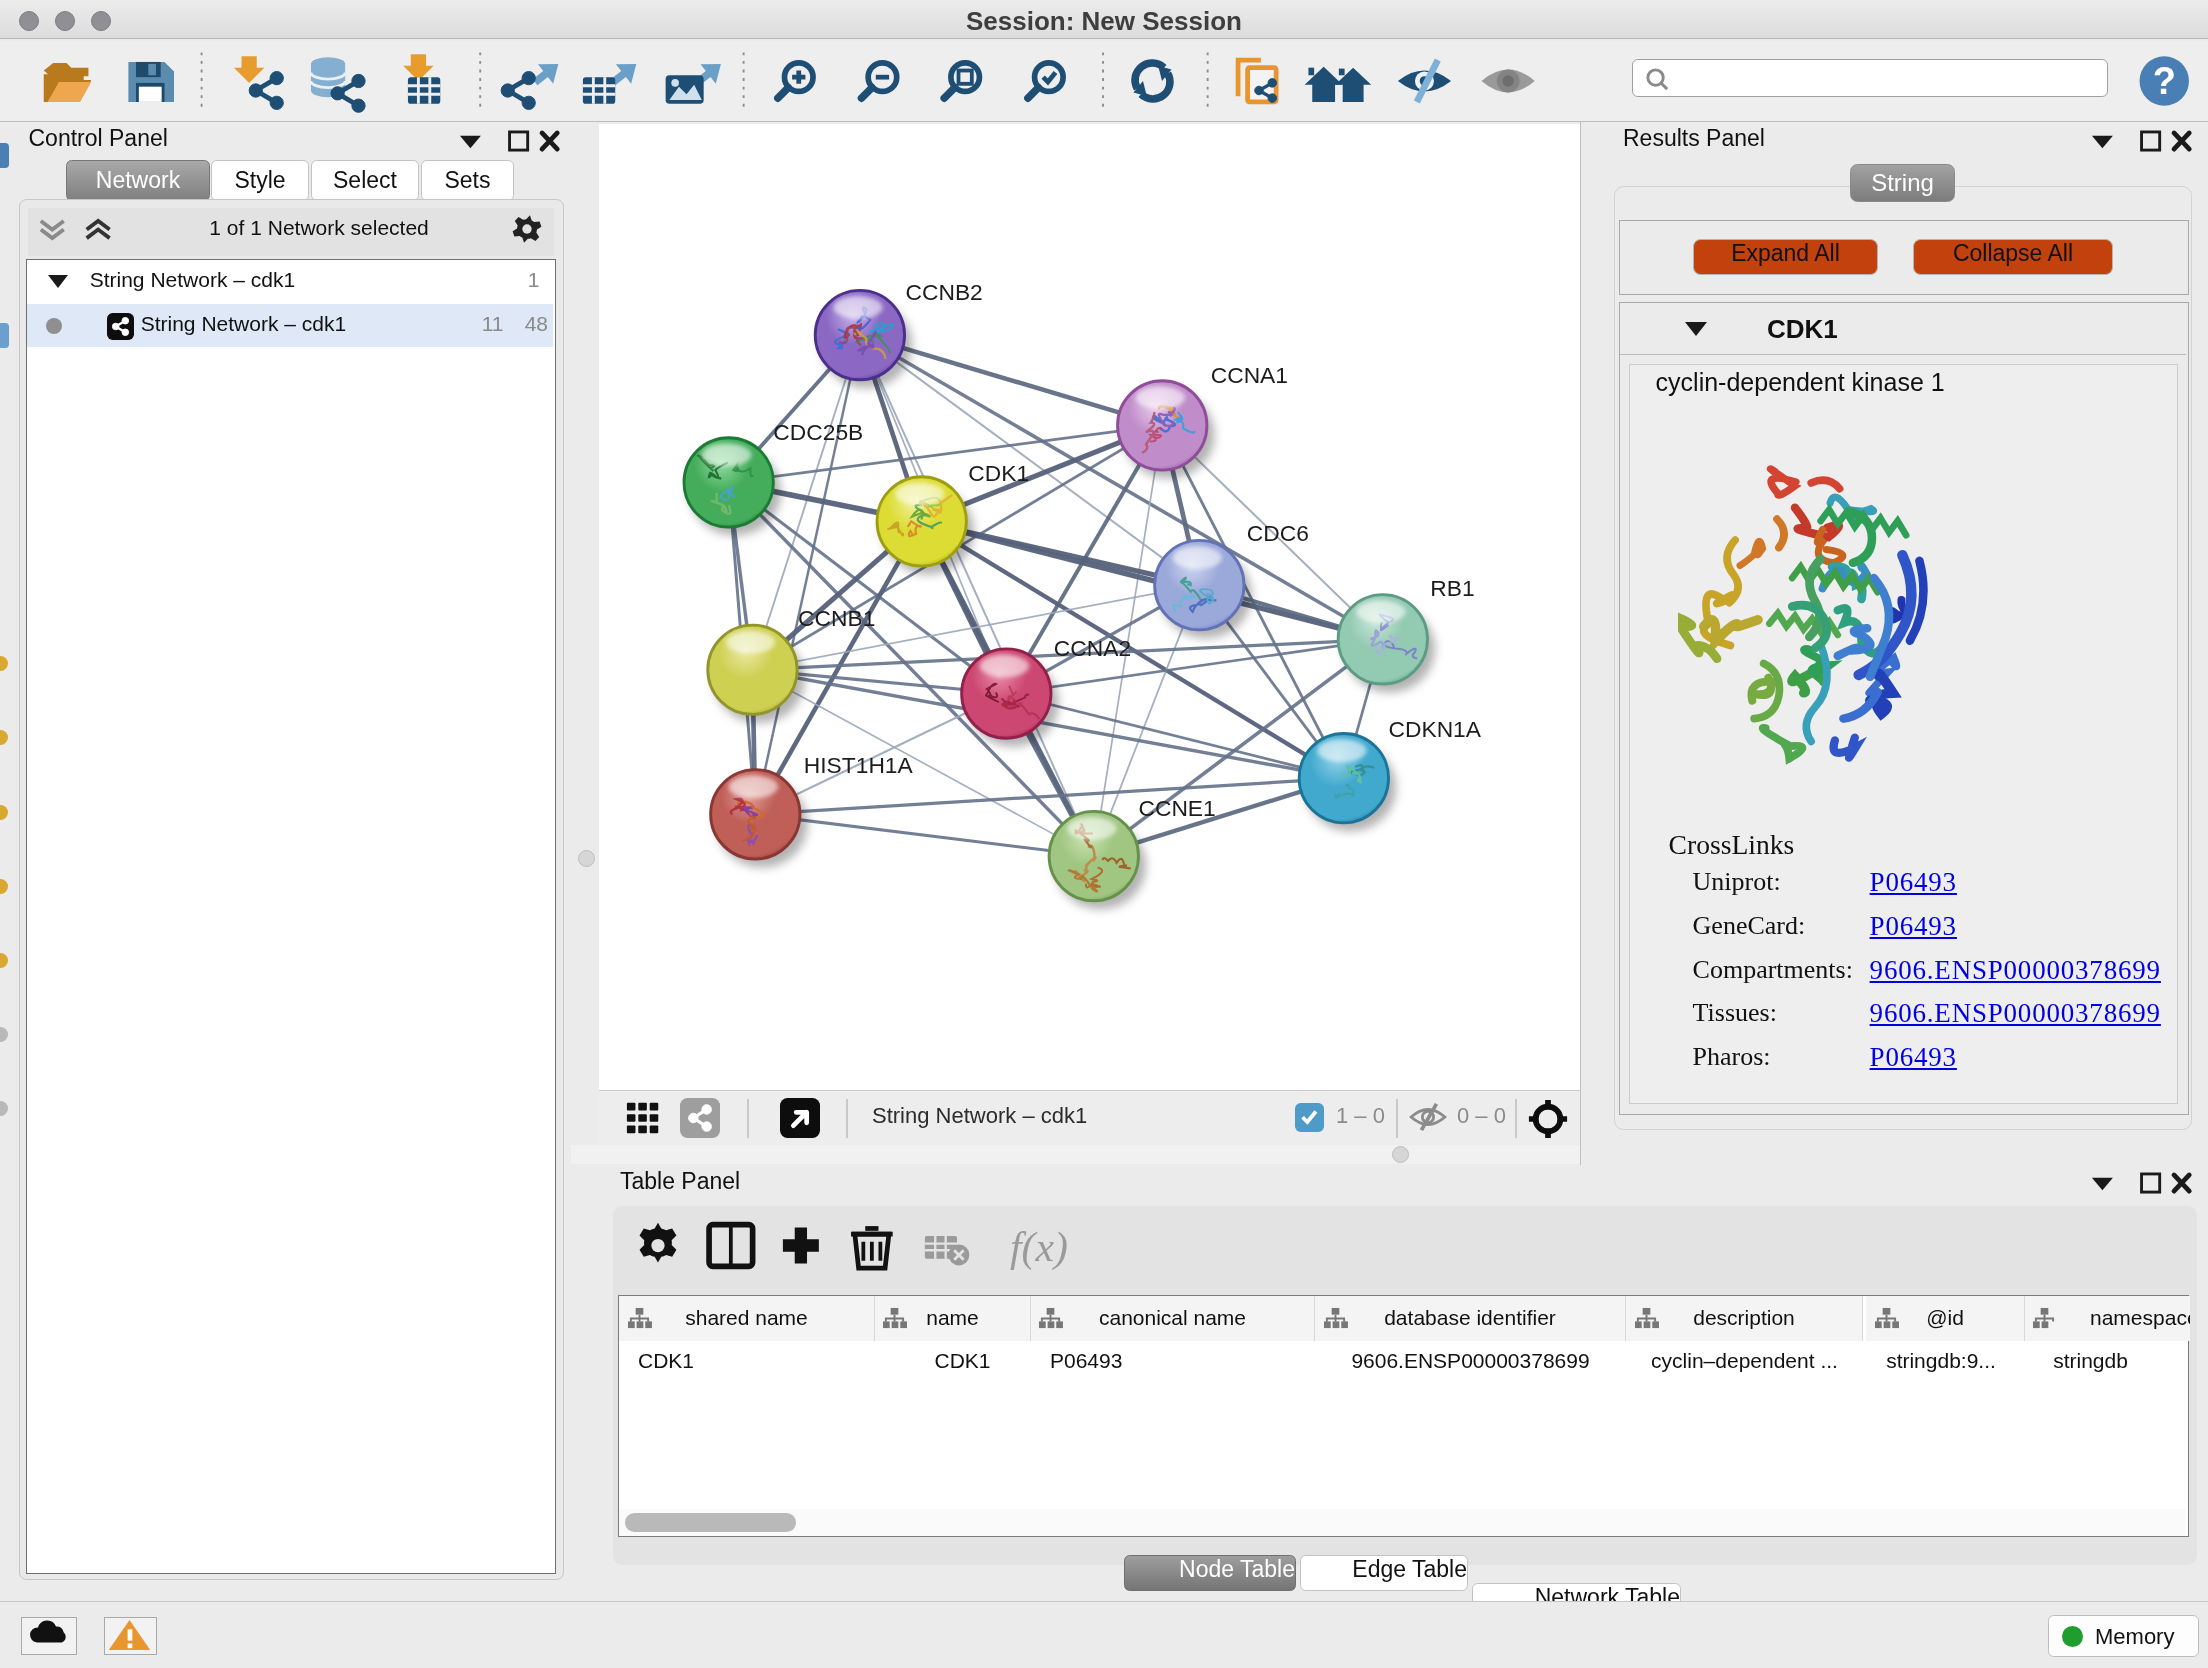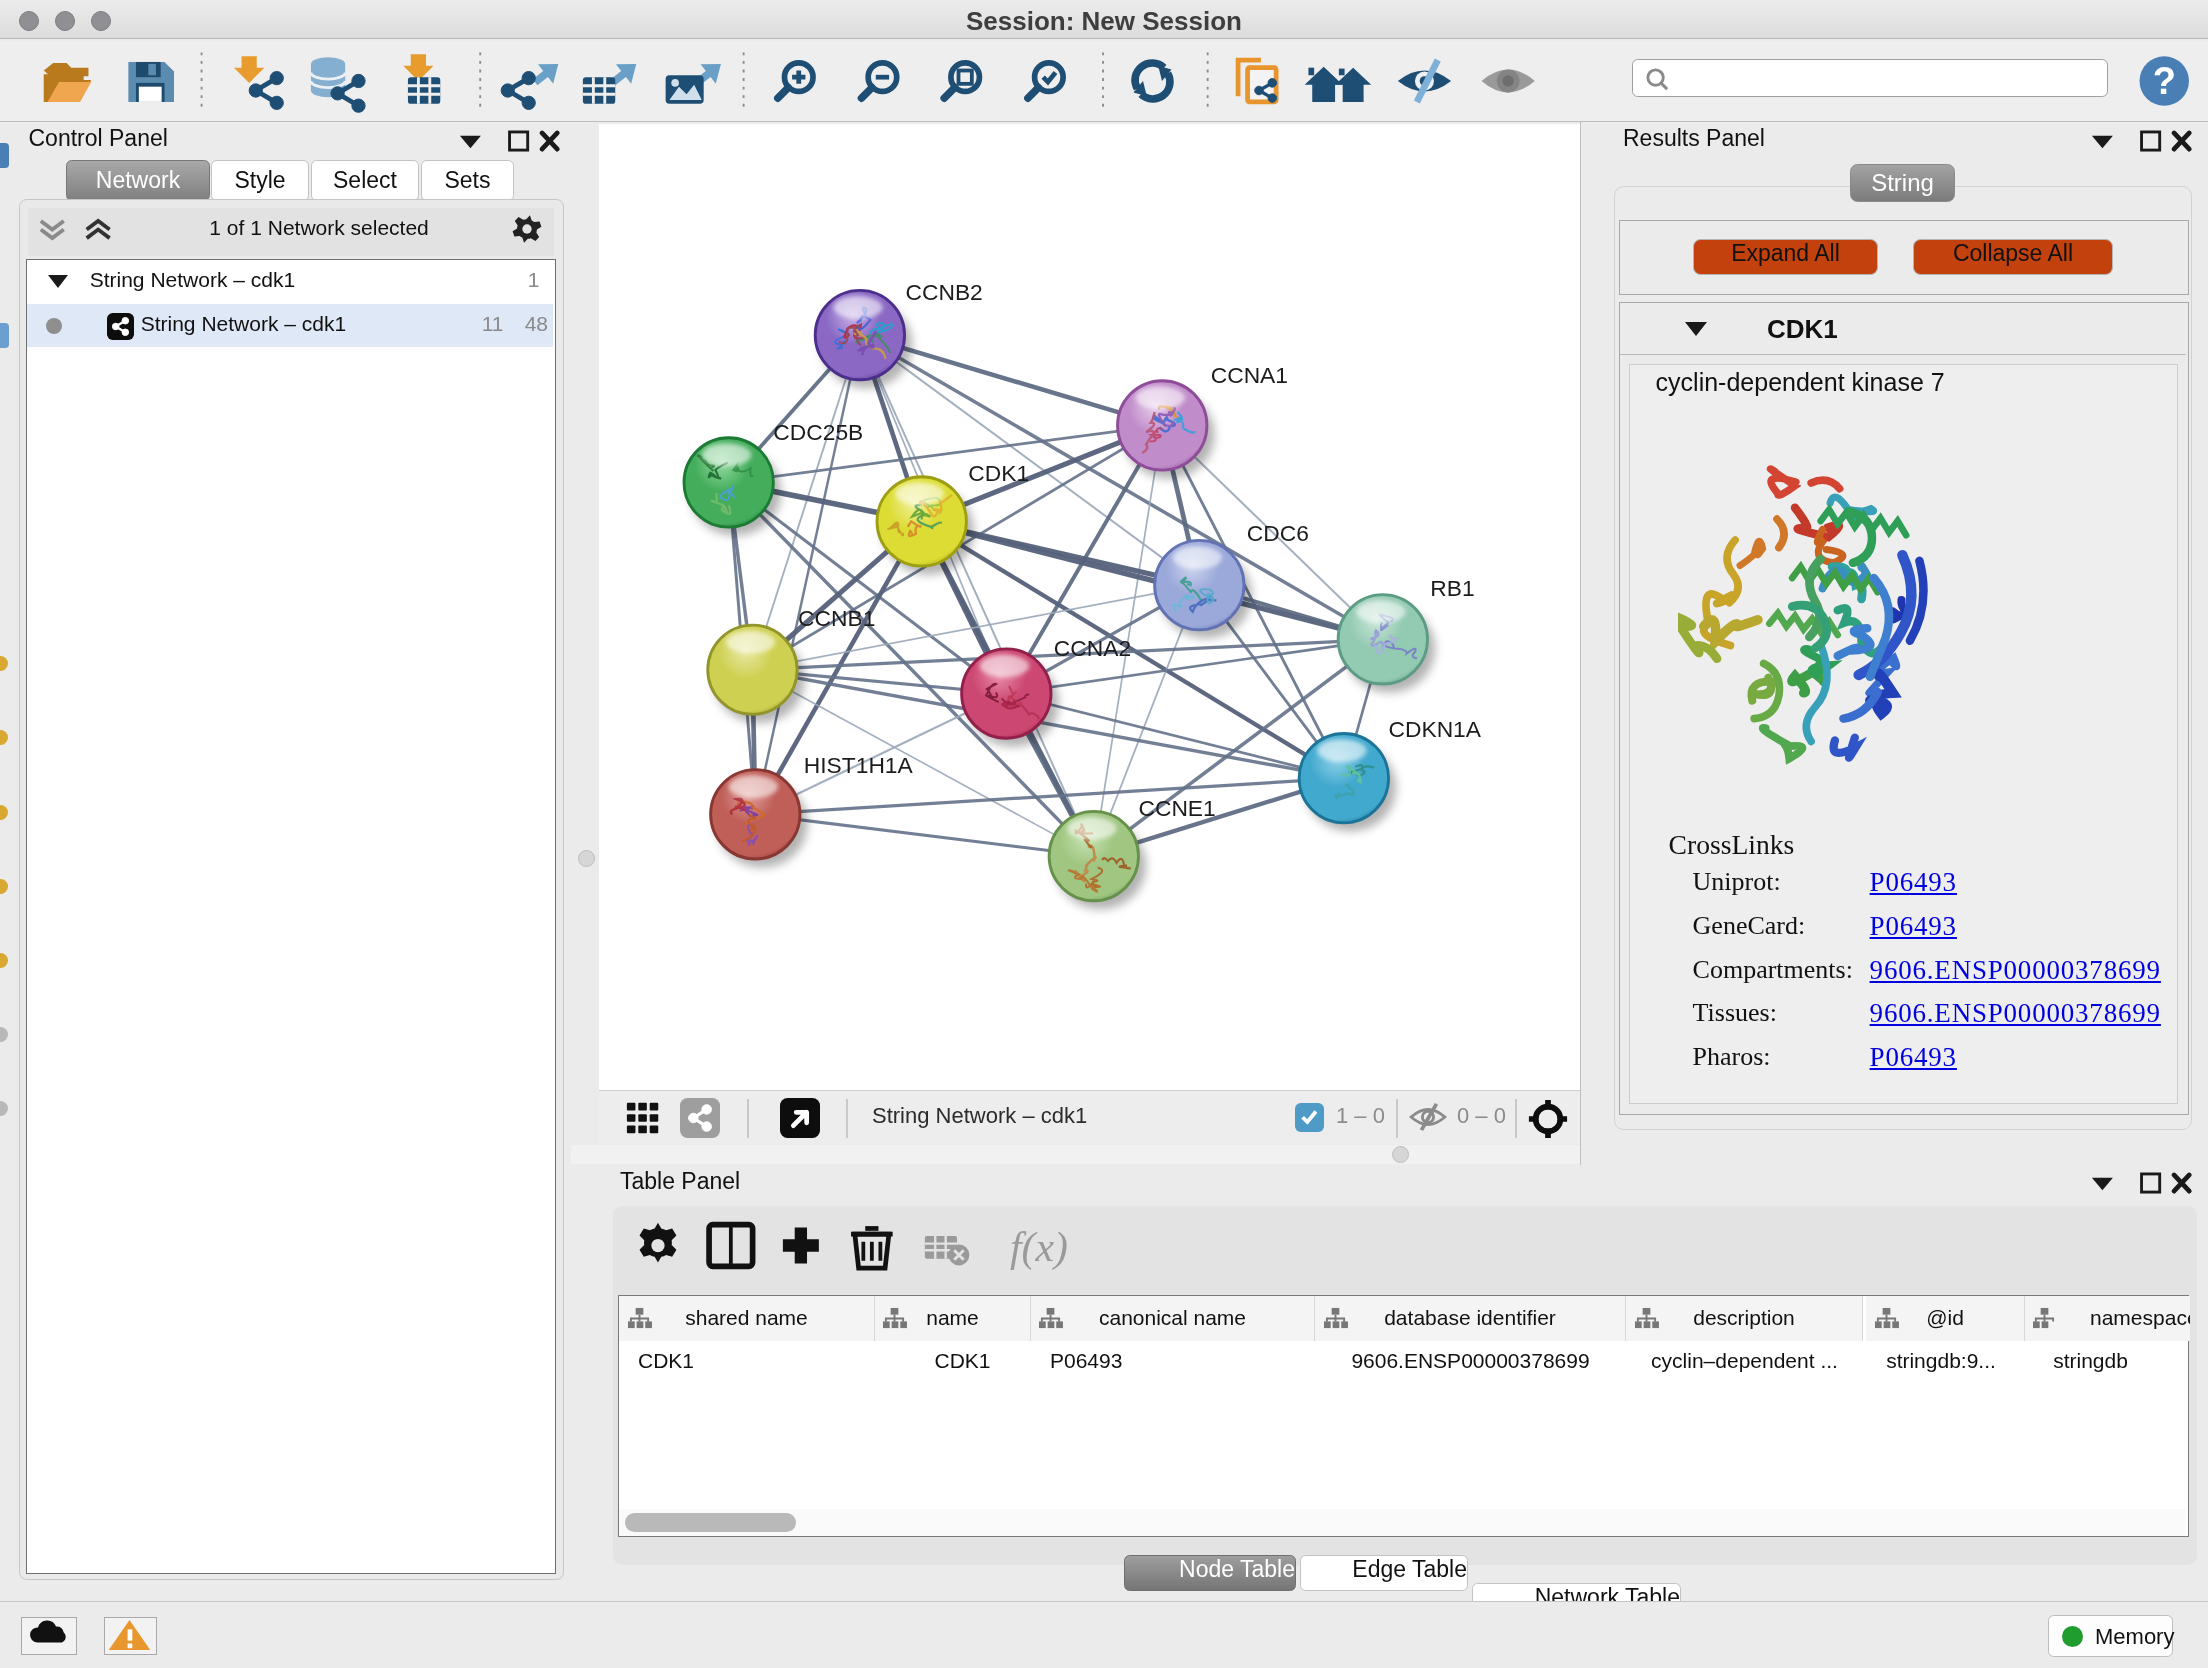--- a/index.html
+++ b/index.html
@@ -78,21 +78,21 @@
 #tp-scroll { position:absolute; left:0px; bottom:0px; width:1567px; height:27px; background:#fafafa; }
 #tp-thumb { position:absolute; left:5.7px; top:3.8px; width:171px; height:19px; background:#b9b9b9; border-radius:9.5px; }
 .btab { position:absolute; top:1555px; height:36px; background:#fff; border:1px solid #c3c3c3;
   font-size:23px; color:#111; text-align:right; border-radius:5.7px; }
 .btabsel { background:linear-gradient(#9e9e9e,#757575); color:#fff; border:1px solid #6f6f6f; }
 
 
 #statusbar { position:absolute; left:0; top:1601px; width:2208px; height:68px;
   background:#ebebeb; border-top:1.9px solid #c6c6c6; }
 .sbtn { position:absolute; top:15px; height:38px; background:#f2f2f2; border:1.9px solid #a9a9a9; }
-#memorybtn { position:absolute; left:2048px; top:13.3px; width:125px; height:42px;
+#memorybtn { position:absolute; left:2048px; top:13.3px; width:151px; height:42px;
   background:#fdfdfd; border:1.9px solid #bdbdbd; border-radius:5.7px; font-size:22px; color:#111; }
 </style>
 </head>
 <body>
 
 <div id="titlebar">
   <div class="tlight" style="left:19px;"></div>
   <div class="tlight" style="left:55px;"></div>
   <div class="tlight" style="left:91px;"></div>
   <div id="ttext">Session: New Session</div>
@@ -654,21 +654,21 @@
   <path d="M2 7 l11 13 11 -13 z" fill="#1a1a1a"></path>
   <rect x="54" y="3" width="19" height="19" fill="none" stroke="#1a1a1a" stroke-width="3"></rect>
   <path d="M88 4 L104 21 M104 4 L88 21" stroke="#1a1a1a" stroke-width="5" stroke-linecap="round"></path>
 </svg>
 <div id="cdkbox">
   <div id="cdkhead">
     <div style="position:absolute;left:65px;top:19px;width:0;height:0;border-left:11.4px solid transparent;border-right:11.4px solid transparent;border-top:14.3px solid #1a1a1a;"></div>
     <div style="position:absolute;left:147px;top:11.4px;font-size:26px;font-weight:bold;color:#111;">CDK1</div>
   </div>
   <div id="cdkcontent">
-    <div style="position:absolute;left:26px;top:2.9px;font-size:25px;color:#111;">cyclin-dependent kinase 7</div>
+    <div style="position:absolute;left:26px;top:2.9px;font-size:25px;color:#111;">cyclin-dependent kinase 1</div>
     <svg style="position:absolute;left:48px;top:99px;" width="253" height="304" viewBox="0 0 266 320">
         <g fill="none" stroke-linecap="round">
           <path d="M123 46 Q139 67 135 68 Q109 66 158 77 Q181 59 157 67" stroke="#c43a2a" stroke-width="8.9"></path>
           <path d="M102 8 Q86 -2 123 23 Q104 37 105 31 Q84 7 124 19" stroke="#d44432" stroke-width="7.8"></path>
           <path d="M152 69 Q140 91 154 79 Q137 101 164 104 Q186 94 156 90" stroke="#c8641e" stroke-width="7.5"></path>
           <path d="M80 95 Q85 71 89 89 Q78 105 88 83 Q87 92 65 107" stroke="#d07828" stroke-width="7.1"></path>
           <path d="M56 138 Q29 152 49 144 Q22 122 32 168 Q15 180 55 191" stroke="#c8a428" stroke-width="8.2"></path>
           <path d="M27 171 Q42 152 39 187 Q60 165 63 169 Q54 175 84 164" stroke="#b8a830" stroke-width="10.2"></path>
           <path d="M41 205 Q31 190 19 191 Q30 214 2 171 Q29 173 -3 160" stroke="#98ac38" stroke-width="9.1"></path>
           <path d="M78 249 Q73 228 99 229 Q99 245 80 242 Q105 248 95 225" stroke="#78aa42" stroke-width="8.5"></path>

